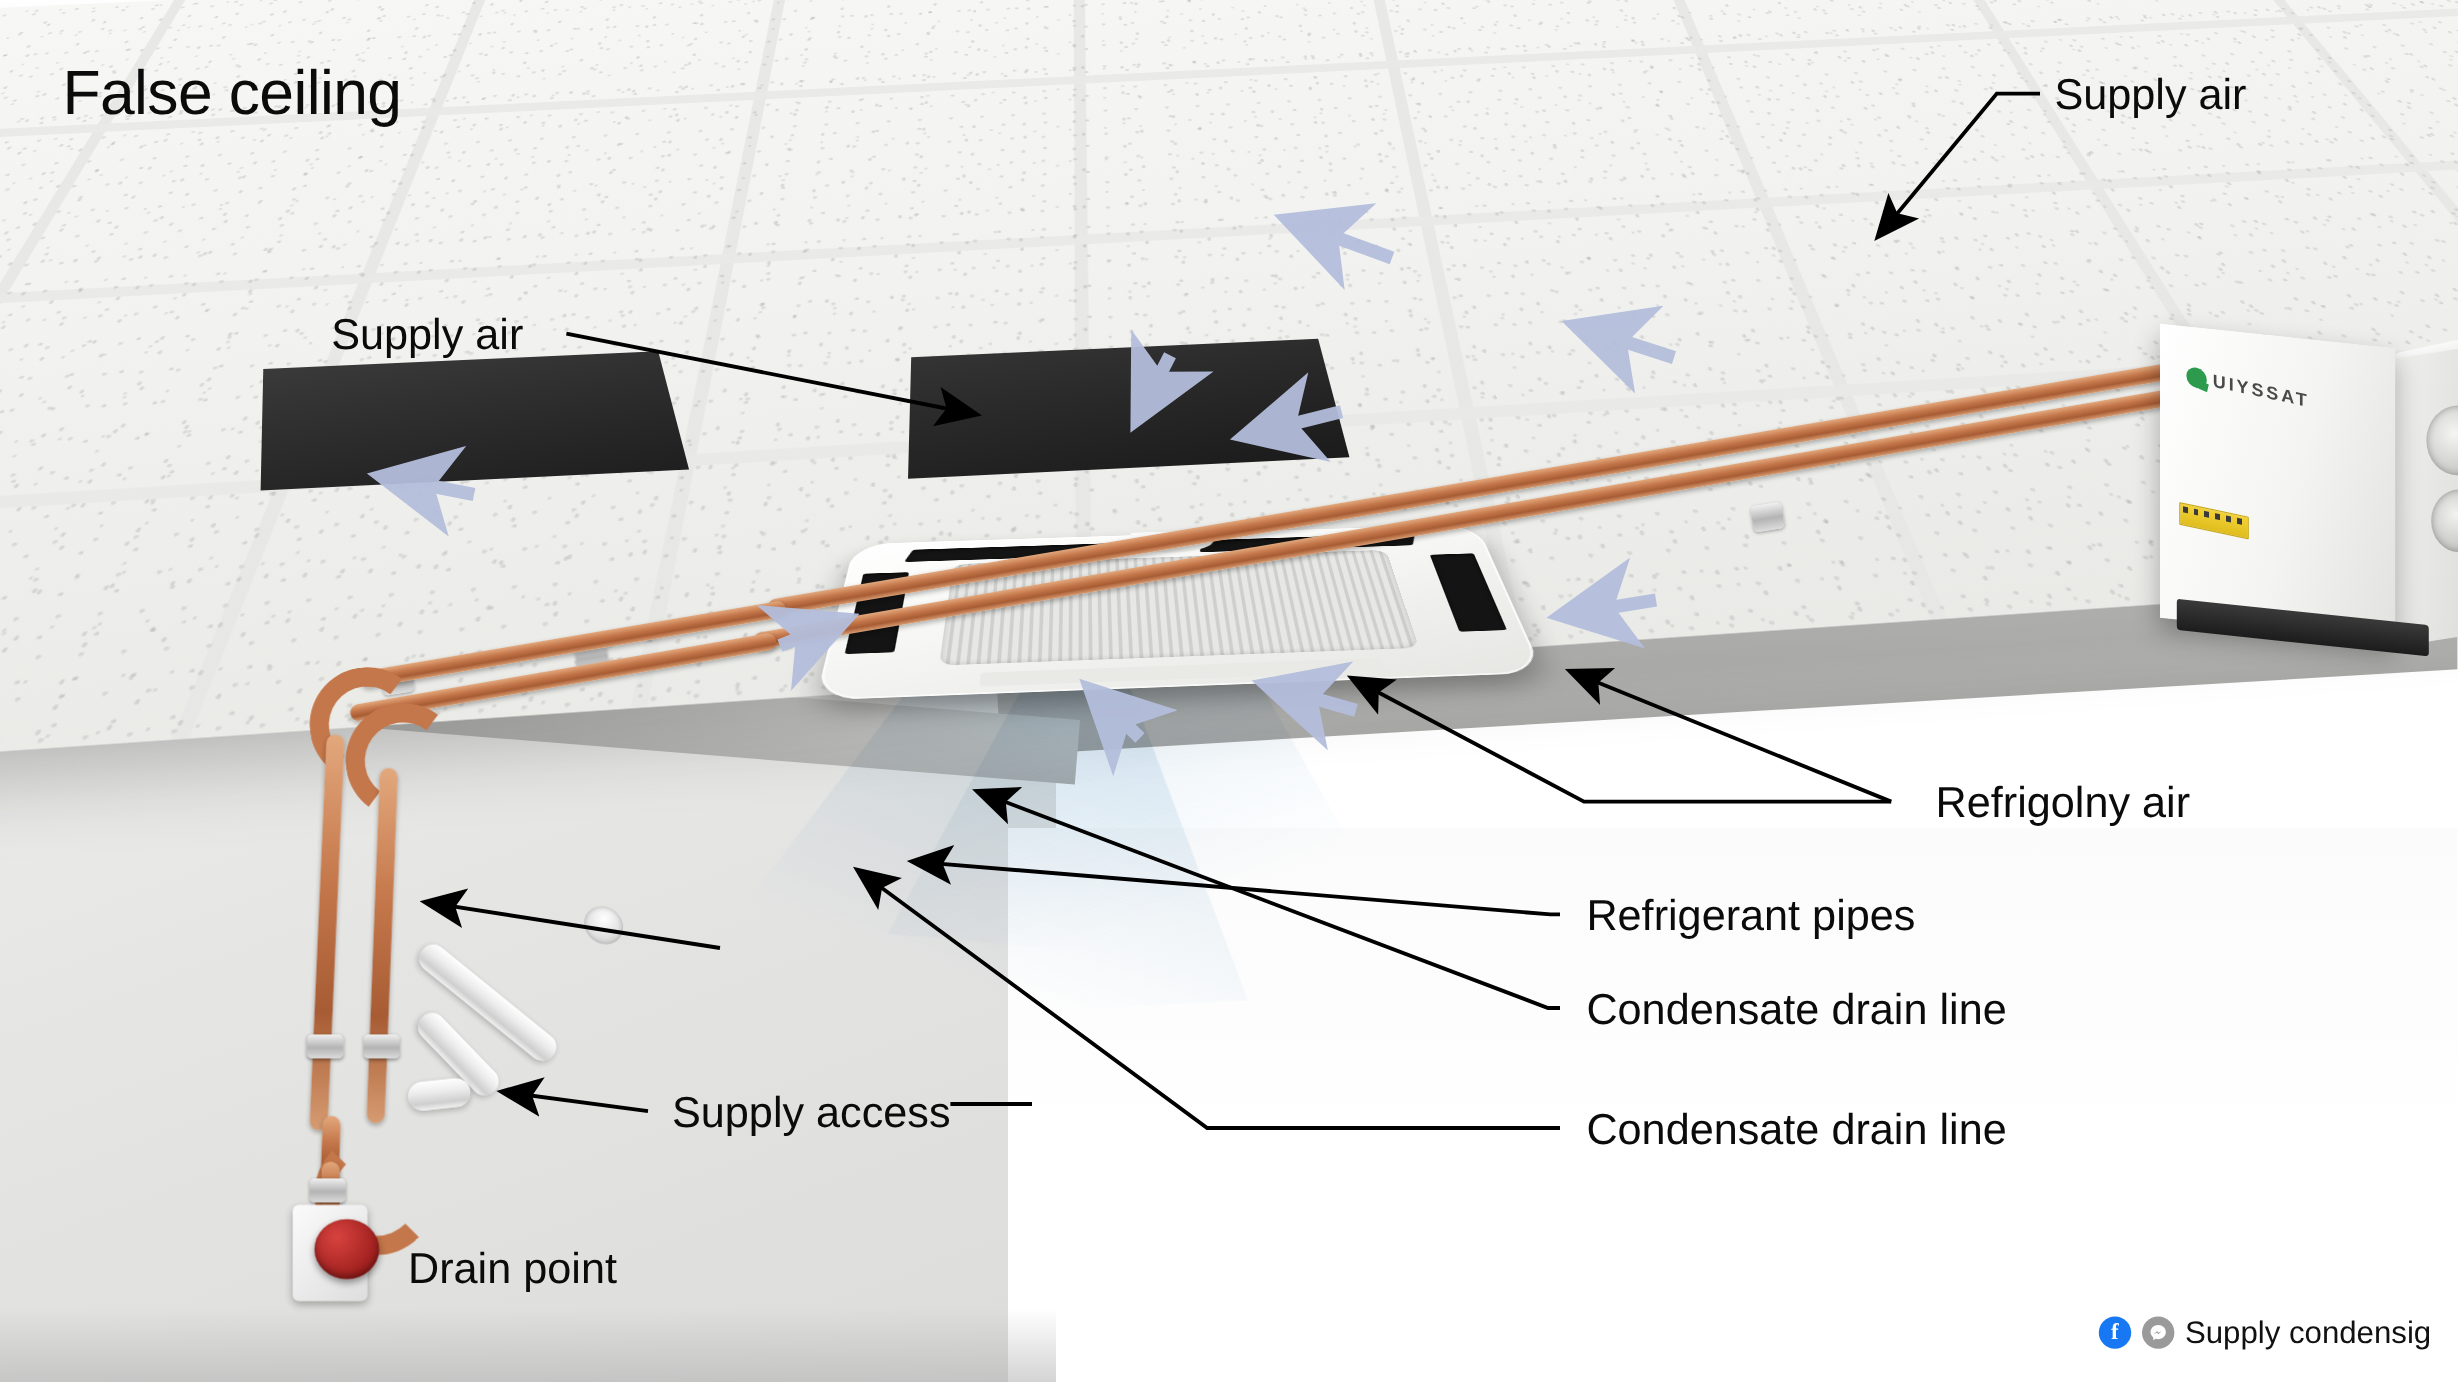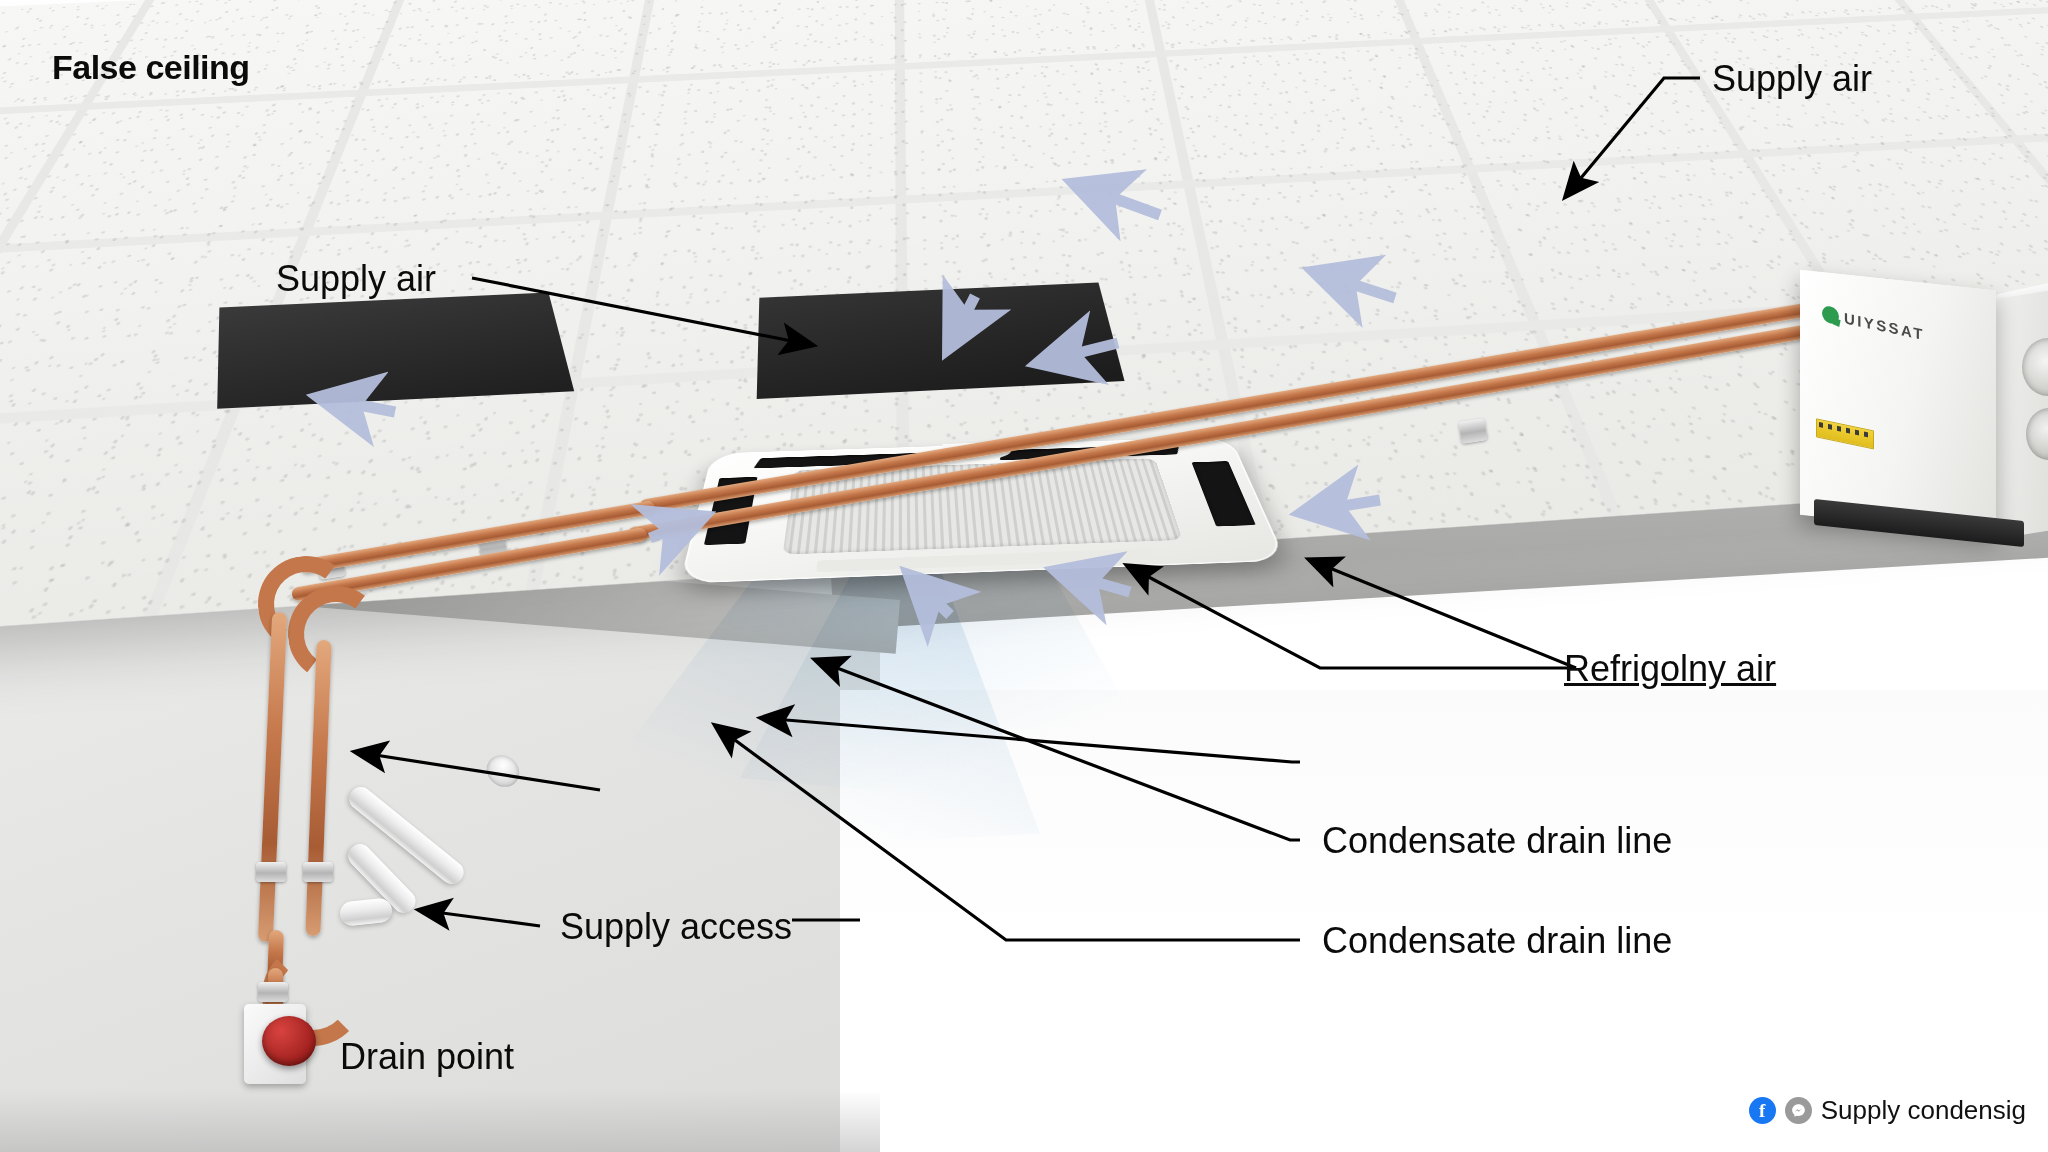--- a/index.html
+++ b/index.html
@@ -219,21 +219,21 @@
   .flow{position:absolute;pointer-events:none;}
 
   
   .leaders{position:absolute;left:0;top:0;width:2048px;height:1152px;pointer-events:none;}
   .label{
     position:absolute;white-space:nowrap;color:#0b0b0b;
     font-family:"Liberation Sans","DejaVu Sans",sans-serif;
     font-weight:400;
   }
   .label.big{font-size:36px;}
-  .label.title{font-size:34px;font-weight:700;letter-spacing:-.5px;}
+  .label.title{font-size:52px;font-weight:400;letter-spacing:-.5px;}
 
   
   .watermark{
     position:absolute;right:22px;bottom:26px;display:flex;align-items:center;gap:9px;
   }
   .wm-fb{
     width:27px;height:27px;border-radius:50%;background:#1877F2;
     display:flex;align-items:center;justify-content:center;
     color:#fff;font-weight:700;font-size:19px;font-family:"Liberation Serif",serif;
     line-height:1;
@@ -369,22 +369,23 @@
       <path d="M600,790 L356,752" marker-end="url(#ah)"></path>
     </g>
   </svg>
 
   <div class="label title" style="left:52px;top:48px;">False ceiling</div>
 
   <div class="label big" style="left:1712px;top:58px;">Supply air</div>
 
   <div class="label big" style="left:276px;top:258px;">Supply air</div>
 
-  <div class="label big" style="left:1564px;top:648px;text-decoration:underline;">Refrigolny air</div>
-
+  <div class="label big" style="left:1613px;top:648px;">Refrigolny air</div>
+
+  <div class="label big" style="left:1322px;top:742px;">Refrigerant pipes</div>
 
   <div class="label big" style="left:1322px;top:820px;">Condensate drain line</div>
 
   <div class="label big" style="left:1322px;top:920px;">Condensate drain line</div>
 
   <div class="label big" style="left:560px;top:906px;">Supply access</div>
 
   <div class="label big" style="left:340px;top:1036px;">Drain point</div>
 
   <div class="watermark">

